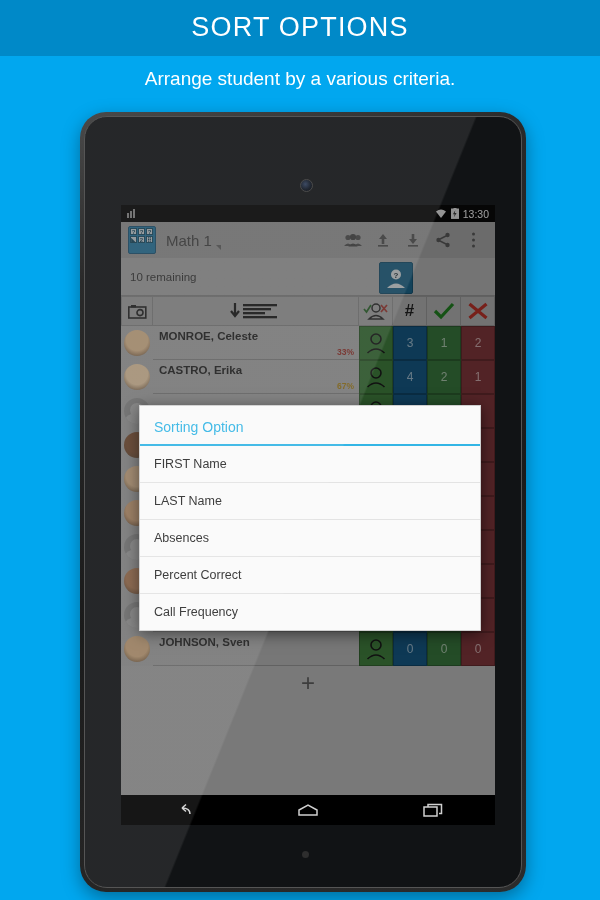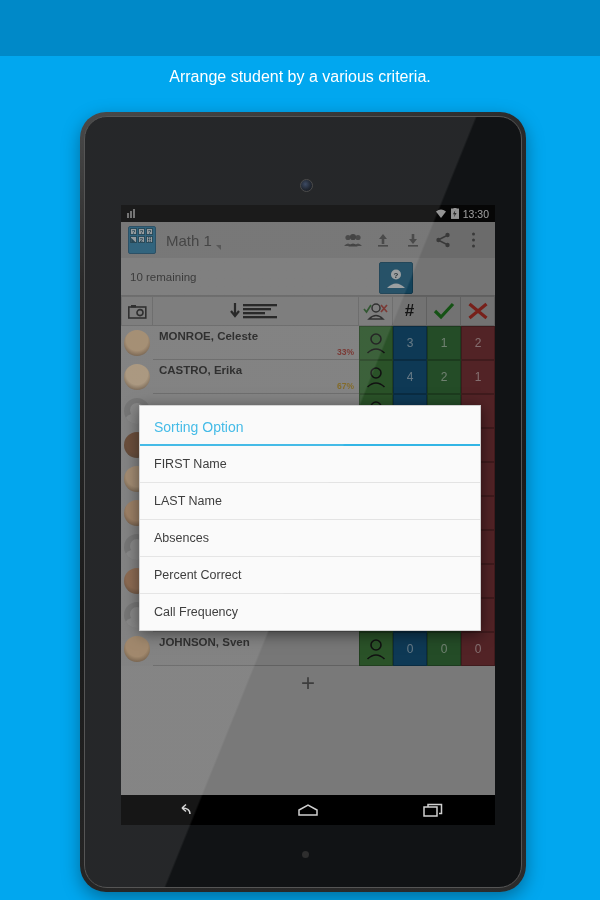--- a/index.html
+++ b/index.html
@@ -17,21 +17,21 @@
     background: #0089c8;
   }
   .promo-title {
     position: absolute; left: 0; top: 12px; width: 600px;
     text-align: center; color: #ffffff;
     font-size: 27px; letter-spacing: 1.2px; font-weight: 400;
   }
   .promo-sub {
     position: absolute; left: 0; top: 68px; width: 600px;
     text-align: center; color: #ffffff;
-    font-size: 16px; font-weight: 400;
+    font-size: 19px; font-weight: 400;
   }
 
   
   .device {
     position: absolute; left: 80px; top: 112px;
     width: 446px; height: 780px;
     border-radius: 26px;
     background: linear-gradient(160deg,#4a4a4a 0%,#2a2a2a 18%,#1b1b1b 55%,#2c2c2c 100%);
     box-shadow: 0 6px 18px rgba(0,0,0,.35);
     padding: 3px;
@@ -194,20 +194,21 @@
     z-index: 30;
   }
   svg { display:block; }
 </style>
 </head>
 <body>
 
 <div id="root">
 
   <div class="promo-title-band"></div>
+  <div class="promo-title">SORT OPTIONS</div>
   <div class="promo-sub">Arrange student by a various criteria.</div>
 
   <div class="device">
     <div class="device-inner">
       <div class="camera"></div>
       <div class="home-dot"></div>
 
       <div class="screen">
 
         <div class="statusbar">

